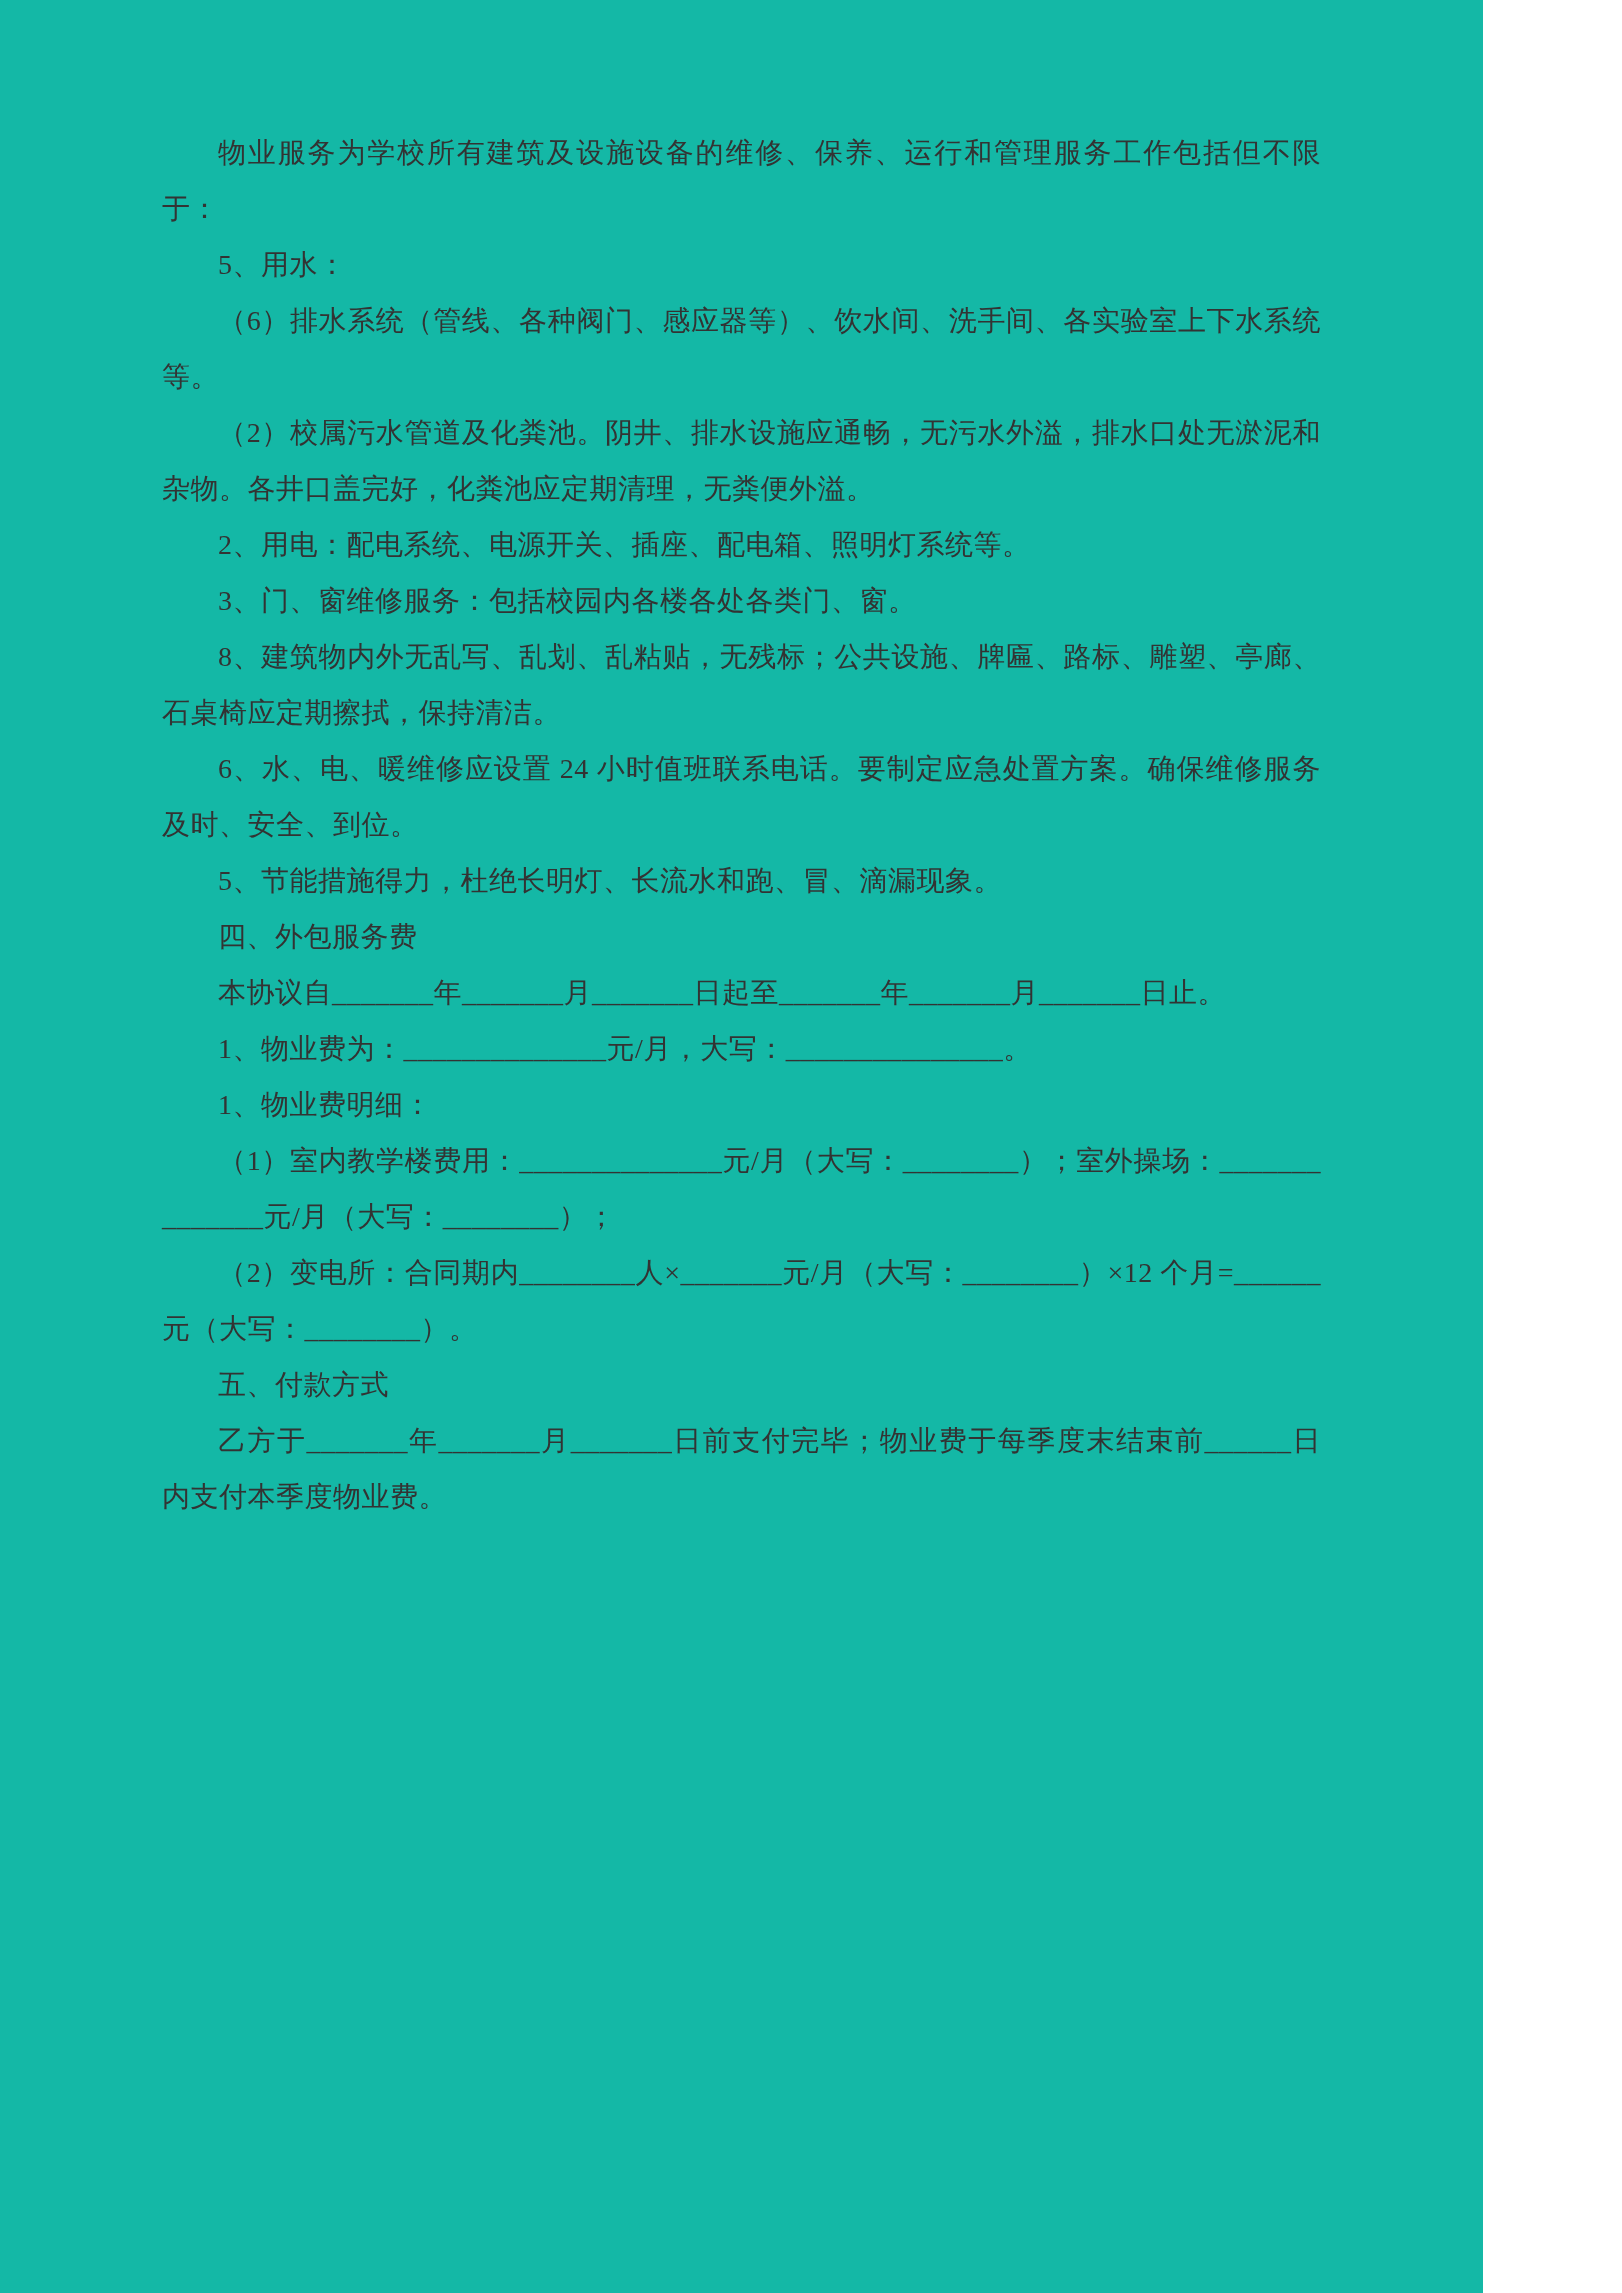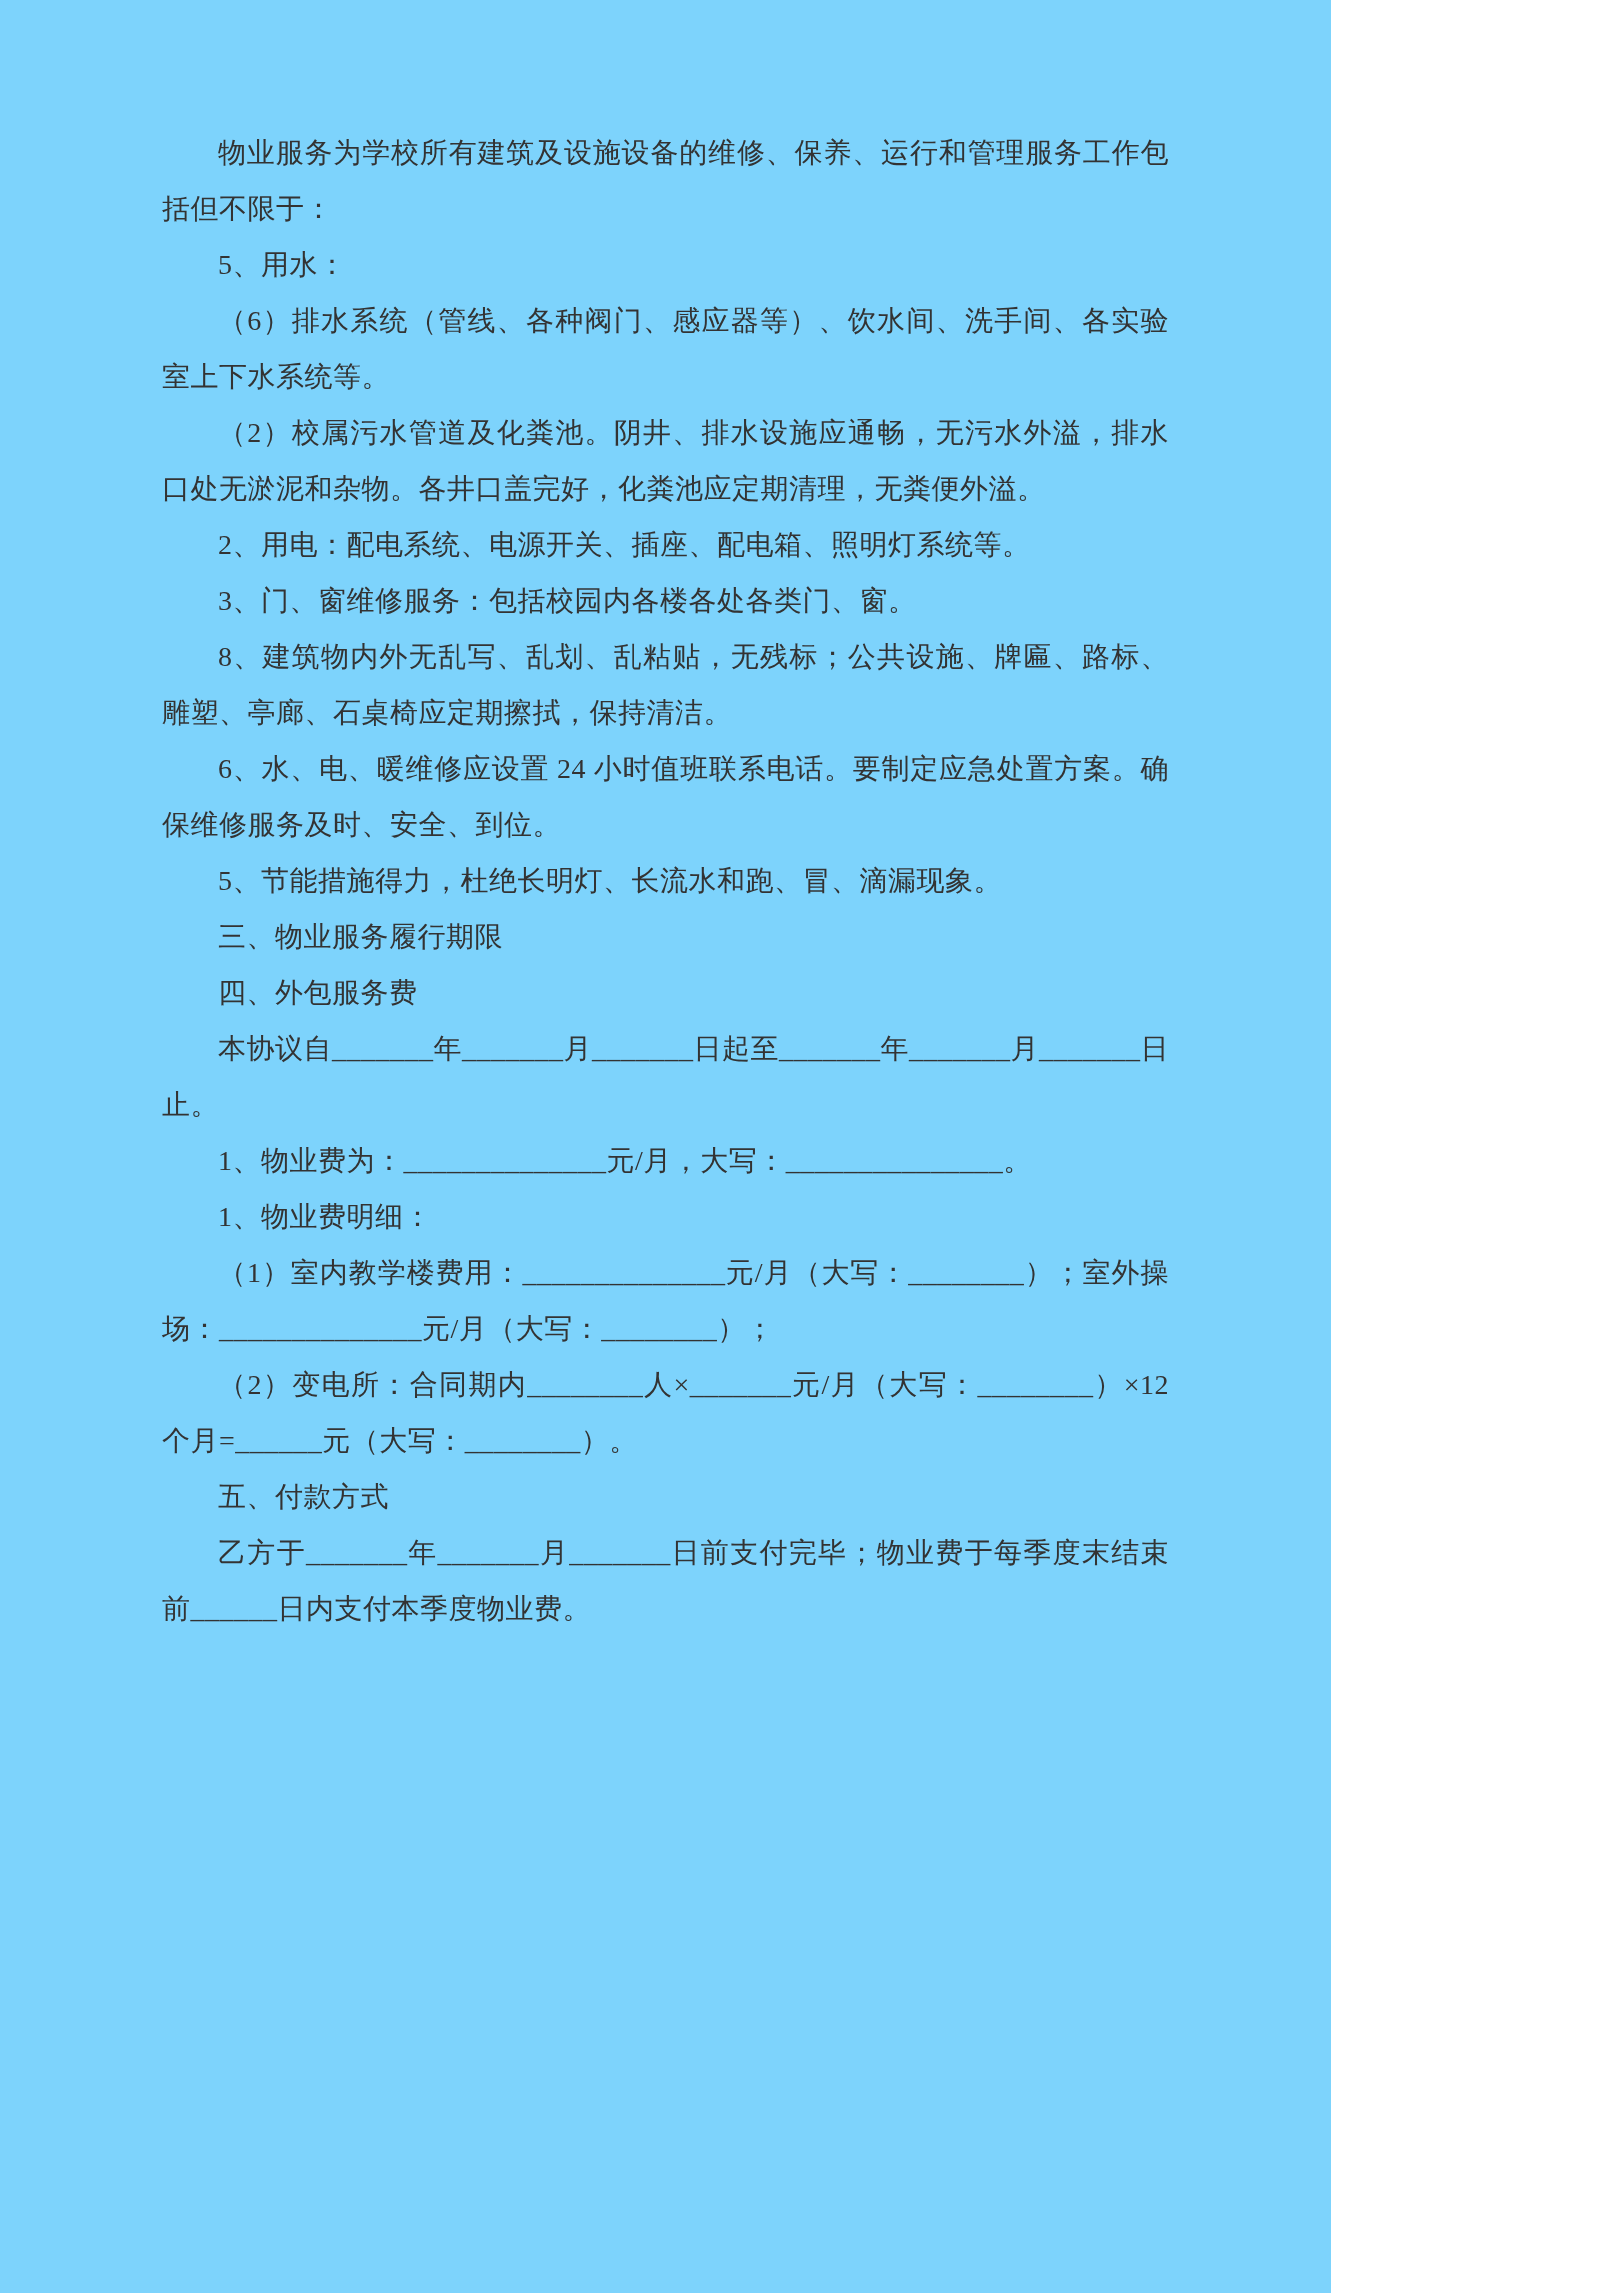--- a/index.html
+++ b/index.html
@@ -1,24 +1,24 @@
 <!DOCTYPE html>
 <html style="font-size:14.5px"><head>
 <meta charset="utf-8">
 <style>
   html, body {
     margin: 0;
     padding: 0;
     background: #ffffff;
   }
   .page {
-    width: 1331px;
+    width: 1483px;
     min-height: 2294px;
     box-sizing: border-box;
-    background: #7dd3fc;
+    background: #14b8a6;
     padding: 125px 162px 109px 162px;
     font-family: "Liberation Serif", "DejaVu Serif", serif;
     color: #333333;
     font-size: 28px;
     line-height: 56px;
   }
   .para {
     margin: 0;
     text-align: justify;
     text-indent: 2em;
@@ -32,21 +32,20 @@
 <div class="page">
   <p class="para">物业服务为学校所有建筑及设施设备的维修、保养、运行和管理服务工作包括但不限于：</p>
   <p class="para">5、用水：</p>
   <p class="para">（6）排水系统（管线、各种阀门、感应器等）、饮水间、洗手间、各实验室上下水系统等。</p>
   <p class="para">（2）校属污水管道及化粪池。阴井、排水设施应通畅，无污水外溢，排水口处无淤泥和杂物。各井口盖完好，化粪池应定期清理，无粪便外溢。</p>
   <p class="para">2、用电：配电系统、电源开关、插座、配电箱、照明灯系统等。</p>
   <p class="para">3、门、窗维修服务：包括校园内各楼各处各类门、窗。</p>
   <p class="para">8、建筑物内外无乱写、乱划、乱粘贴，无残标；公共设施、牌匾、路标、雕塑、亭廊、石桌椅应定期擦拭，保持清洁。</p>
   <p class="para">6、水、电、暖维修应设置 24 小时值班联系电话。要制定应急处置方案。确保维修服务及时、安全、到位。</p>
   <p class="para">5、节能措施得力，杜绝长明灯、长流水和跑、冒、滴漏现象。</p>
-  <p class="para">三、物业服务履行期限</p>
   <p class="para">四、外包服务费</p>
   <p class="para">本协议自_______年_______月_______日起至_______年_______月_______日止。</p>
   <p class="para">1、物业费为：______________元/月，大写：_______________。</p>
   <p class="para">1、物业费明细：</p>
   <p class="para">（1）室内教学楼费用：______________元/月（大写：________）；室外操场：______________元/月（大写：________）；</p>
   <p class="para">（2）变电所：合同期内________人×_______元/月（大写：________）×12 个月=______元（大写：________）。</p>
   <p class="para">五、付款方式</p>
   <p class="para">乙方于_______年_______月_______日前支付完毕；物业费于每季度末结束前______日内支付本季度物业费。</p>
 </div>
 

